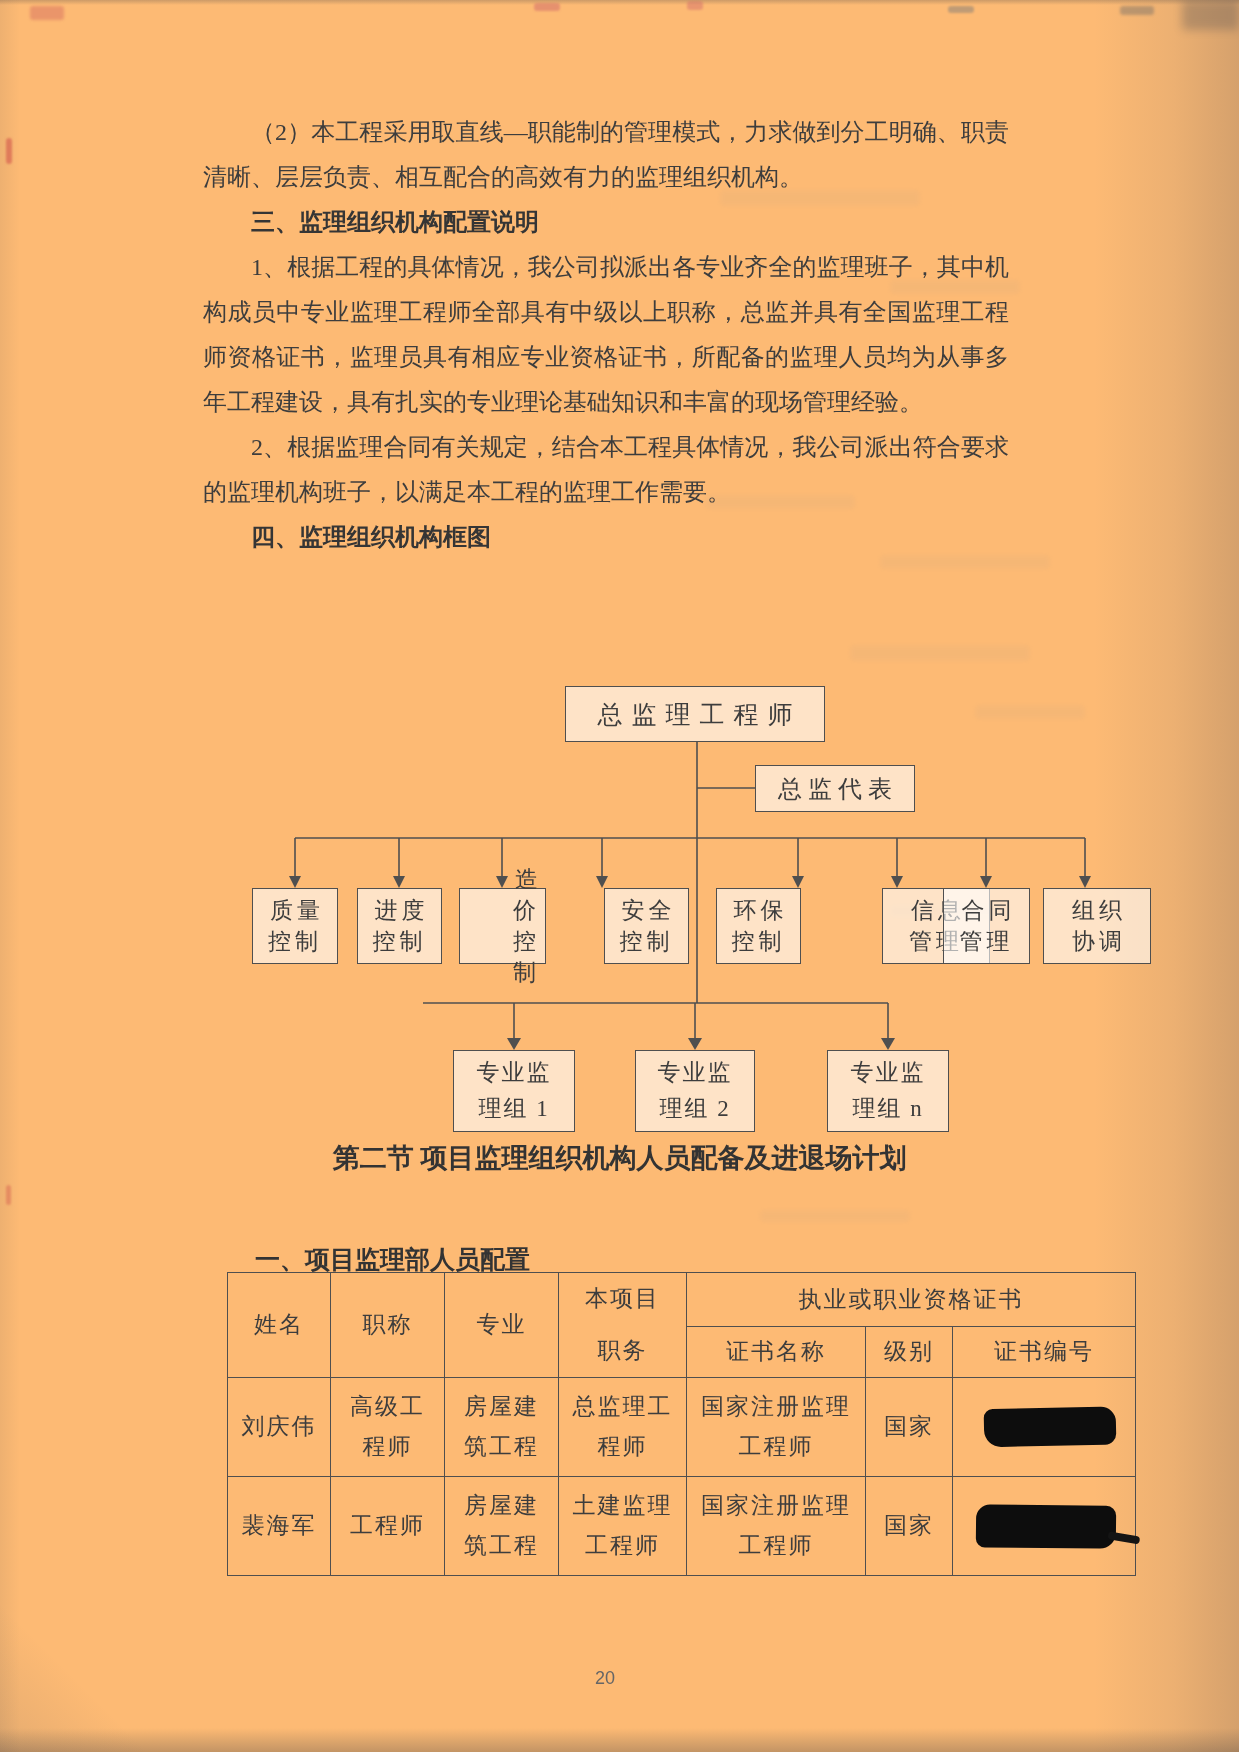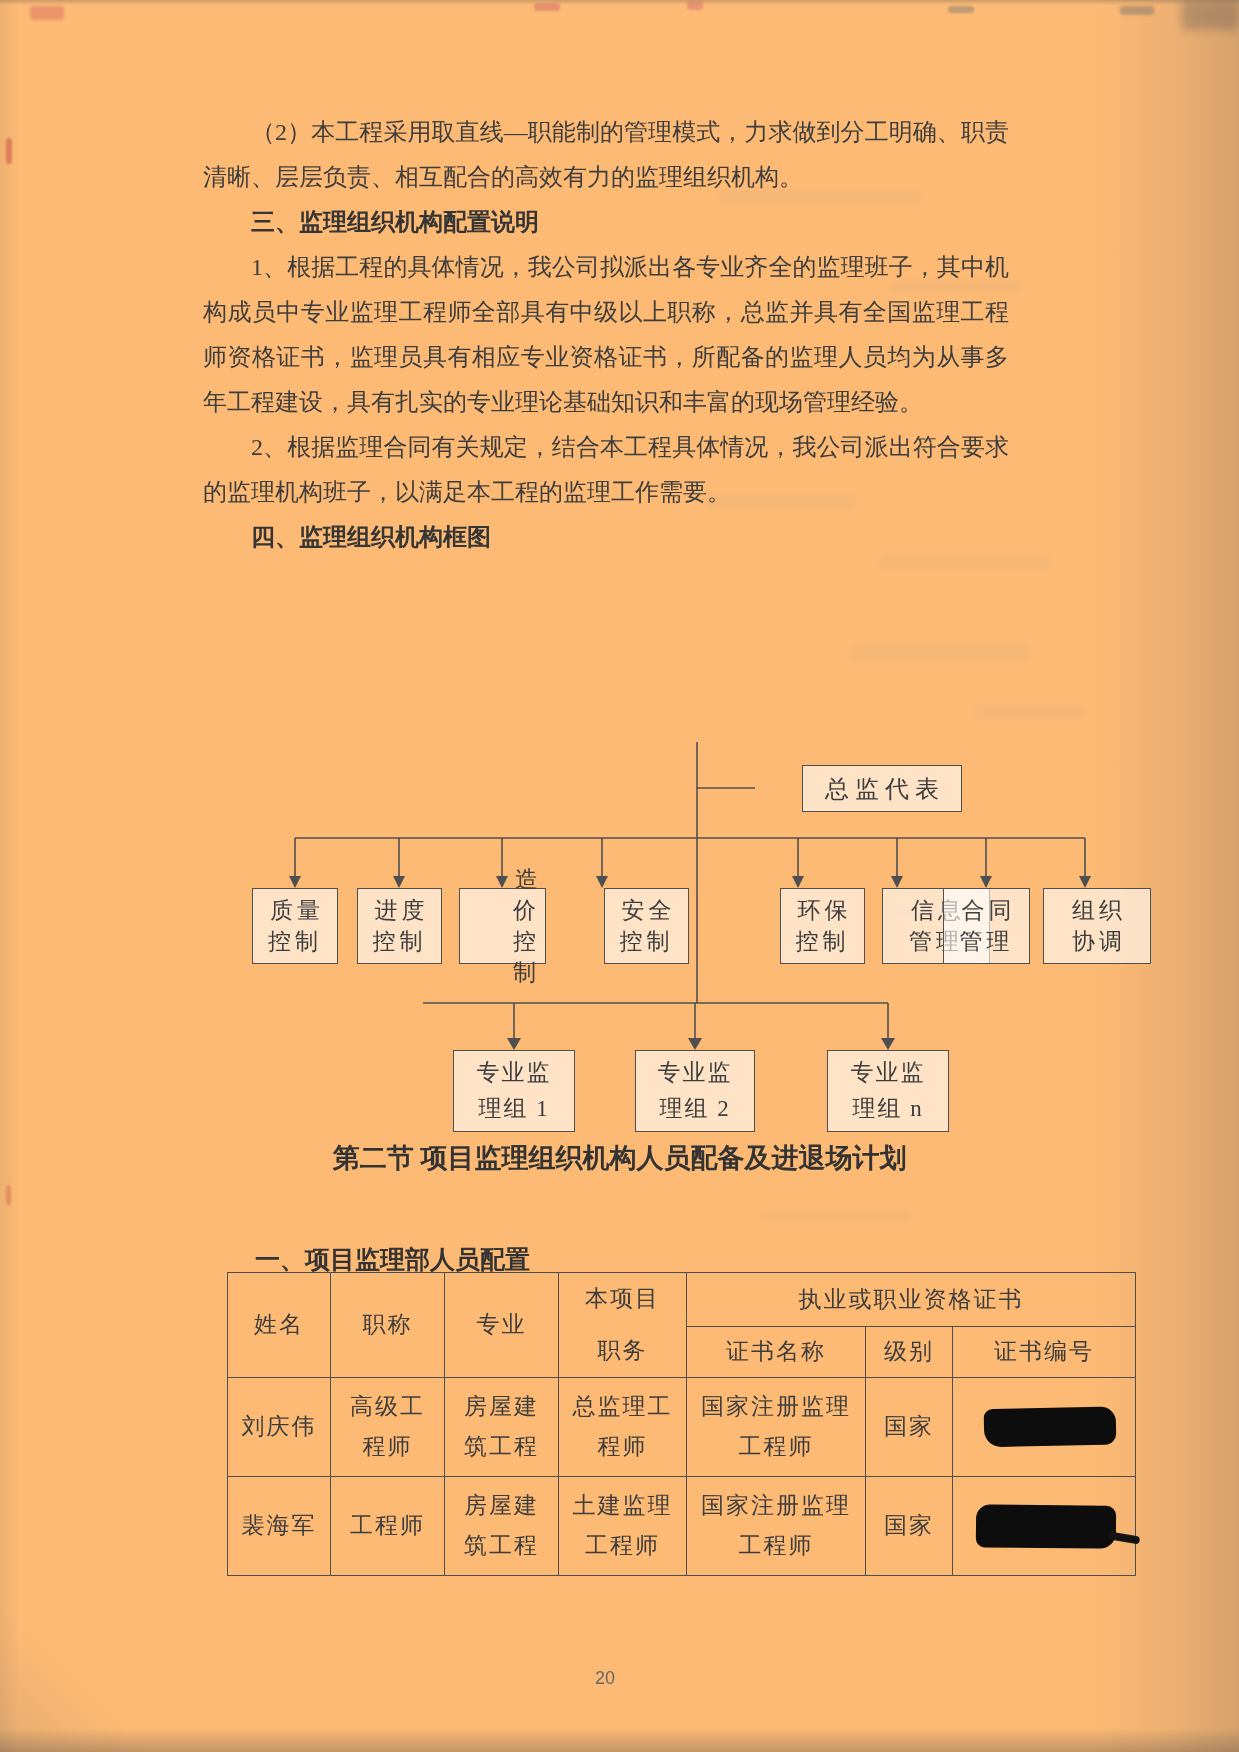--- a/index.html
+++ b/index.html
@@ -34,24 +34,24 @@
 
   
   .orgchart{position:absolute;left:0;top:620px;width:1239px;height:515px;}
   .orgchart svg{position:absolute;left:0;top:0;}
   .node{
     position:absolute;border:1.6px solid #4f4f4f;background:rgba(255,255,255,.6);
     display:flex;align-items:center;justify-content:center;text-align:center;
     white-space:pre-line;color:#3d3d3d;box-sizing:border-box;
   }
   .node-chief{left:565px;top:66px;width:260px;height:56px;font-size:25px;letter-spacing:9px;text-indent:9px;}
-  .node-rep{left:755px;top:145px;width:160px;height:47px;font-size:24px;letter-spacing:6px;text-indent:6px;margin-left:47px;}
+  .node-rep{left:755px;top:145px;width:160px;height:47px;font-size:24px;letter-spacing:6px;text-indent:6px;}
   .node-dept{top:268px;height:76px;font-size:23px;line-height:31px;letter-spacing:4px;text-indent:4px;}
   .nd1{left:252px;width:86px;} .nd2{left:357px;width:85px;} .nd3{left:459px;width:87px;padding-left:48px;}
-  .nd4{left:560px;width:85px;margin-left:44px;} .nd5{left:780px;width:85px;} .nd6{left:882px;width:108px;}
+  .nd4{left:560px;width:85px;margin-left:44px;} .nd5{left:716px;width:85px;} .nd6{left:882px;width:108px;}
   .nd7{left:943px;width:87px;} .nd8{left:1043px;width:108px;text-align:right;}
   .node-group{top:430px;height:82px;font-size:23px;line-height:36px;letter-spacing:2px;}
   .ng1{left:453px;width:122px;} .ng2{left:635px;width:120px;} .ng3{left:827px;width:122px;}
 
   
   .section-title{position:absolute;left:0;top:1140px;width:1239px;text-align:center;
     font-size:27px;font-weight:bold;color:#333;}
   .table-caption{position:absolute;left:255px;top:1243px;font-size:25px;font-weight:bold;color:#333;}
 
   
@@ -135,20 +135,21 @@
         <polygon points="596,256 608,256 602,268"></polygon>
         <polygon points="792,256 804,256 798,268"></polygon>
         <polygon points="891,256 903,256 897,268"></polygon>
         <polygon points="980,256 992,256 986,268"></polygon>
         <polygon points="1079,256 1091,256 1085,268"></polygon>
         <polygon points="507,418 521,418 514,430"></polygon>
         <polygon points="688,418 702,418 695,430"></polygon>
         <polygon points="881,418 895,418 888,430"></polygon>
       </g>
     </svg>
+    <div class="node node-chief">总监理工程师</div>
     <div class="node node-rep">总监代表</div>
     <div class="node node-dept nd1">质量
 控制</div>
     <div class="node node-dept nd2">进度
 控制</div>
     <div class="node node-dept nd3">造价
 控制</div>
     <div class="node node-dept nd4">安全
 控制</div>
     <div class="node node-dept nd5">环保

